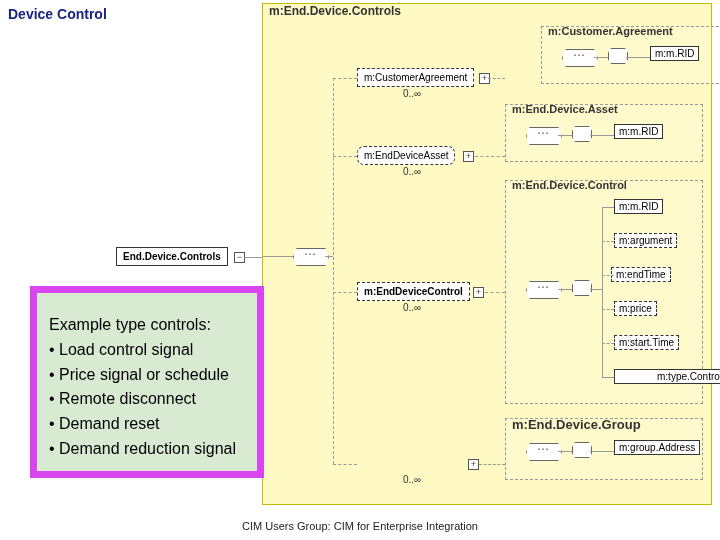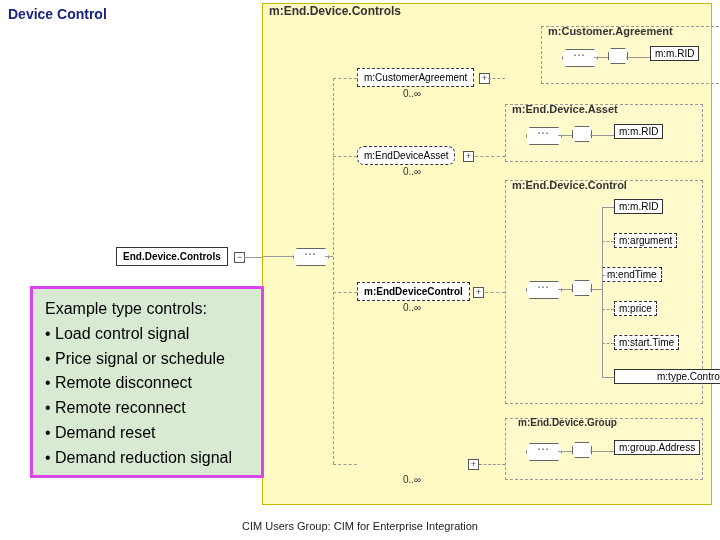--- a/index.html
+++ b/index.html
@@ -103,22 +103,22 @@
     font-size: 10px;
     color: #333;
   }
   .example-box {
     position: absolute;
     left: 30px;
     top: 286px;
     width: 234px;
     height: 192px;
     background: #d9ead3;
-    border: 3px solid #d946ef;
-    padding: 8px 12px;
+    border: 7px solid #d946ef;
+    padding: 20px 12px;
     font-size: 16px;
     color: #000;
     line-height: 1.55;
     box-sizing: border-box;
   }
   .footer {
     position: absolute;
     bottom: 8px;
     width: 720px;
     text-align: center;
@@ -171,40 +171,40 @@
   <div class="card-label" style="left:140px;top:162px;">0..∞</div>
   <div class="hline" style="left:212px;top:152px;width:30px;"></div>
 
   <div class="inner-dashed" style="left:242px;top:176px;width:196px;height:222px;">
     <div class="panel-label" style="top:-2px;left:6px;font-size:11px">m:End.Device.Control</div>
     <div class="seq-box" style="left:20px;top:100px;"></div>
     <div class="connector-oct" style="left:66px;top:99px;"></div>
     <div class="hline" style="left:52px;top:108px;width:14px;border-top-style:solid"></div>
     <div class="small-attr-box" style="left:108px;top:18px;">m:m.RID</div>
     <div class="small-attr-box dashed" style="left:108px;top:52px;border-style:dashed">m:argument</div>
-    <div class="small-attr-box dashed" style="left:96px;top:86px;border-style:dashed">m:endTime</div>
+    <div class="small-attr-box dashed" style="left:105px;top:86px;border-style:dashed">m:endTime</div>
     <div class="small-attr-box dashed" style="left:108px;top:120px;border-style:dashed">m:price</div>
     <div class="small-attr-box dashed" style="left:108px;top:154px;border-style:dashed">m:start.Time</div>
     <div class="small-attr-box" style="left:108px;top:188px;padding-left:42px;">m:type.Control</div>
     <div class="vline" style="left:96px;top:26px;height:170px;border-left-style:solid"></div>
     <div class="hline" style="left:84px;top:108px;width:12px;border-top-style:solid"></div>
     <div class="hline" style="left:96px;top:26px;width:12px;border-top-style:solid"></div>
     <div class="hline" style="left:96px;top:60px;width:12px;border-top-style:dashed"></div>
     <div class="hline" style="left:96px;top:94px;width:12px;border-top-style:dashed"></div>
     <div class="hline" style="left:96px;top:128px;width:12px;border-top-style:dashed"></div>
     <div class="hline" style="left:96px;top:162px;width:12px;border-top-style:dashed"></div>
     <div class="hline" style="left:96px;top:196px;width:12px;border-top-style:solid"></div>
   </div>
   <div class="schema-box dashed bold" style="left:94px;top:278px;">m:EndDeviceControl</div>
   <div class="plus-minus" style="left:210px;top:283px;">+</div>
   <div class="card-label" style="left:140px;top:298px;">0..∞</div>
   <div class="hline" style="left:222px;top:288px;width:20px;"></div>
 
   <div class="inner-dashed" style="left:242px;top:414px;width:196px;height:60px;">
-    <div class="panel-label" style="top:-2px;left:12px;font-size:10px">m:End.Device.Group</div>
+    <div class="panel-label" style="top:-2px;left:6px;font-size:13px">m:End.Device.Group</div>
     <div class="seq-box" style="left:20px;top:24px;"></div>
     <div class="connector-oct" style="left:66px;top:23px;"></div>
     <div class="small-attr-box" style="left:108px;top:21px;">m:group.Address</div>
     <div class="hline" style="left:52px;top:32px;width:14px;border-top-style:solid"></div>
     <div class="hline" style="left:84px;top:32px;width:24px;border-top-style:solid"></div>
   </div>
   <div class="plus-minus" style="left:205px;top:455px;">+</div>
   <div class="card-label" style="left:140px;top:470px;">0..∞</div>
   <div class="hline" style="left:216px;top:460px;width:26px;"></div>
 
@@ -220,18 +220,17 @@
 
 <div class="schema-box bold" style="left:116px;top:247px;">End.Device.Controls</div>
 <div class="plus-minus" style="left:234px;top:252px;">−</div>
 <div class="hline" style="left:244px;top:257px;width:18px;border-top-style:solid;"></div>
 
 <div class="example-box">
   <div>Example type controls:</div>
   <div>• <span>Load control signal</span></div>
   <div>• <span>Price signal or schedule</span></div>
   <div>• <span>Remote disconnect</span></div>
-  <div>• <span>Remote reconnect</span></div>
   <div>• <span>Demand reset</span></div>
   <div>• <span>Demand reduction signal</span></div>
 </div>
 
 <div class="footer">CIM Users Group: CIM for Enterprise Integration</div>
 
 </body></html>

